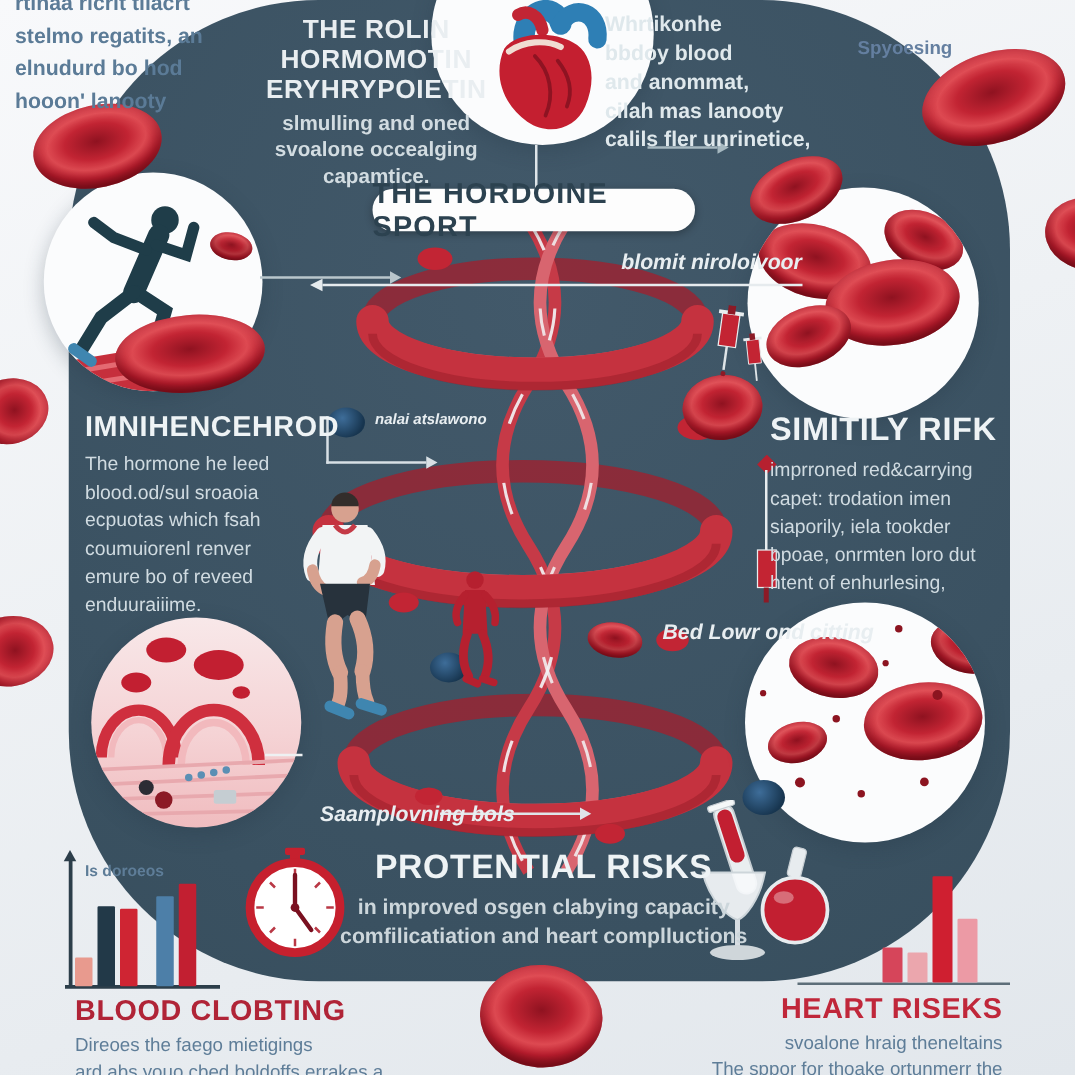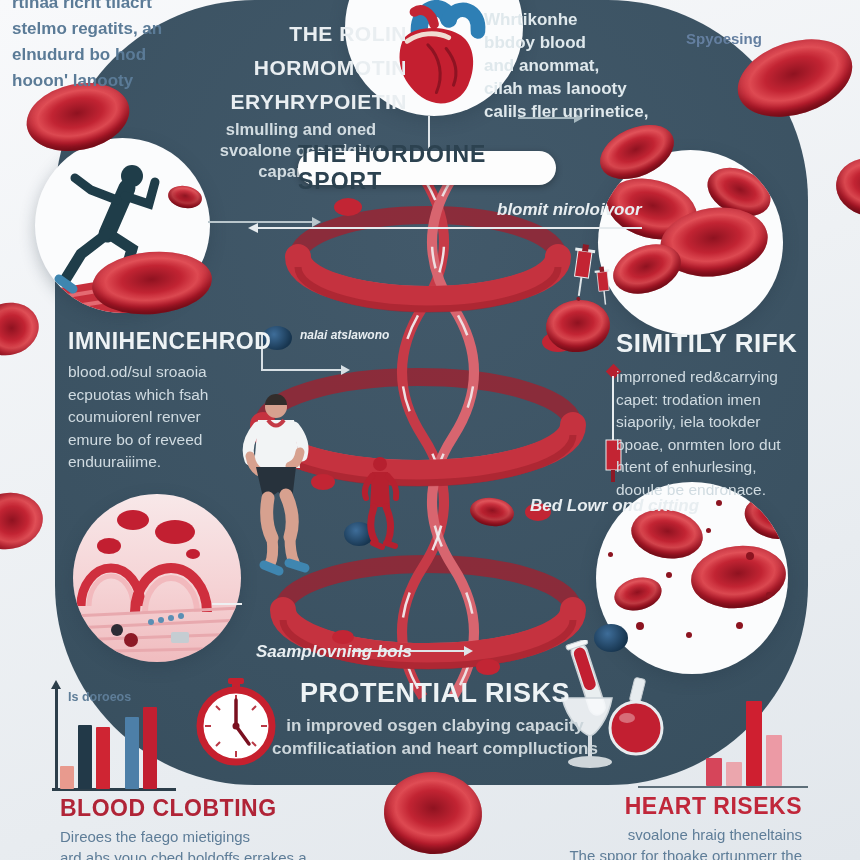--- a/index.html
+++ b/index.html
@@ -21,21 +21,21 @@
     position:absolute;border-radius:50%;
     background:radial-gradient(ellipse 62% 54% at 50% 44%,#8f1220 0%,#c22433 40%,#de4a52 62%,#c01f30 82%,#8f1220 100%);
     box-shadow:inset 0 -6px 10px rgba(90,5,15,.55), inset 0 5px 8px rgba(255,150,150,.25);
   }
   .dot{position:absolute;border-radius:50%;background:#8c1420;}
   .bluebit{position:absolute;border-radius:50%;
     background:radial-gradient(circle at 40% 35%,#3e6d99,#17354f 72%);}
   .txt{position:absolute;font-family:"Liberation Sans",sans-serif;}
   .note-dark{color:#5b7b97;font-size:17px;font-weight:600;line-height:26px;}
   .note-light{color:#dfe8ec;font-size:17px;font-weight:600;line-height:23px;}
-  .hdr-title{color:#e9eef1;font-size:21px;font-weight:bold;line-height:24px;letter-spacing:.5px;text-align:right;margin-top:10px;}
+  .hdr-title{color:#e9eef1;font-size:21px;font-weight:bold;line-height:24px;letter-spacing:.5px;text-align:center;}
   .hdr-sub{color:#d2dce1;font-size:16.5px;font-weight:600;line-height:21px;text-align:center;}
   .banner{
     position:absolute;background:#fdfdfd;border-radius:17px;display:flex;align-items:center;justify-content:center;
     font-size:23px;font-weight:bold;color:#2c4250;letter-spacing:1px;box-shadow:0 2px 7px rgba(0,0,0,.3);
   }
   .sec-head{color:#eef3f5;font-weight:bold;letter-spacing:.5px;}
   .sec-body{color:#d0dbe1;font-size:15.5px;line-height:22.5px;font-weight:500;}
   .lbl{color:#e8eef1;font-size:17px;font-style:italic;font-weight:bold;}
   .red-head{font-weight:bold;letter-spacing:.5px;}
   .blue-body{color:#5e7d98;font-size:15px;line-height:21px;font-weight:500;}
@@ -300,37 +300,37 @@
   </div>
 
   <div class="txt lbl" style="left:497px;top:200px;">blomit niroloivoor</div>
   <div class="txt lbl" style="left:300px;top:328px;font-size:12px;">nalai atslawono</div>
   <div class="txt lbl" style="left:530px;top:496px;">Bed Lowr ond citting</div>
   <div class="txt lbl" style="left:256px;top:642px;">Saamplovning bols</div>
 
   <div class="txt" style="left:68px;top:328px;width:175px;">
     <div class="sec-head" style="font-size:23px;">IMNIHENCEHROD</div>
     <div class="sec-body" style="margin-top:6px;">
+      <div>The hormone he leed</div>
       <div>blood.od/sul sroaoia</div>
       <div>ecpuotas which fsah</div>
       <div>coumuiorenl renver</div>
       <div>emure bo of reveed</div>
       <div>enduuraiiime.</div>
     </div>
   </div>
 
   <div class="txt" style="left:616px;top:328px;width:200px;">
     <div class="sec-head" style="font-size:26px;">SIMITILY RIFK</div>
     <div class="sec-body" style="margin-top:7px;">
       <div>imprroned red&amp;carrying</div>
       <div>capet: trodation imen</div>
       <div>siaporily, iela tookder</div>
       <div>bpoae, onrmten loro dut</div>
       <div>htent of enhurlesing,</div>
-      <div>dooule be endronace.</div>
     </div>
   </div>
 
   <div class="txt" style="left:205px;top:678px;width:460px;text-align:center;">
     <div class="sec-head" style="font-size:27px;">PROTENTIAL RISKS</div>
     <div style="color:#ccd6db;font-size:17px;line-height:23px;font-weight:600;margin-top:5px;">
       <div>in improved osgen clabying capacity</div>
       <div>comfilicatiation and heart complluctions</div>
     </div>
   </div>

